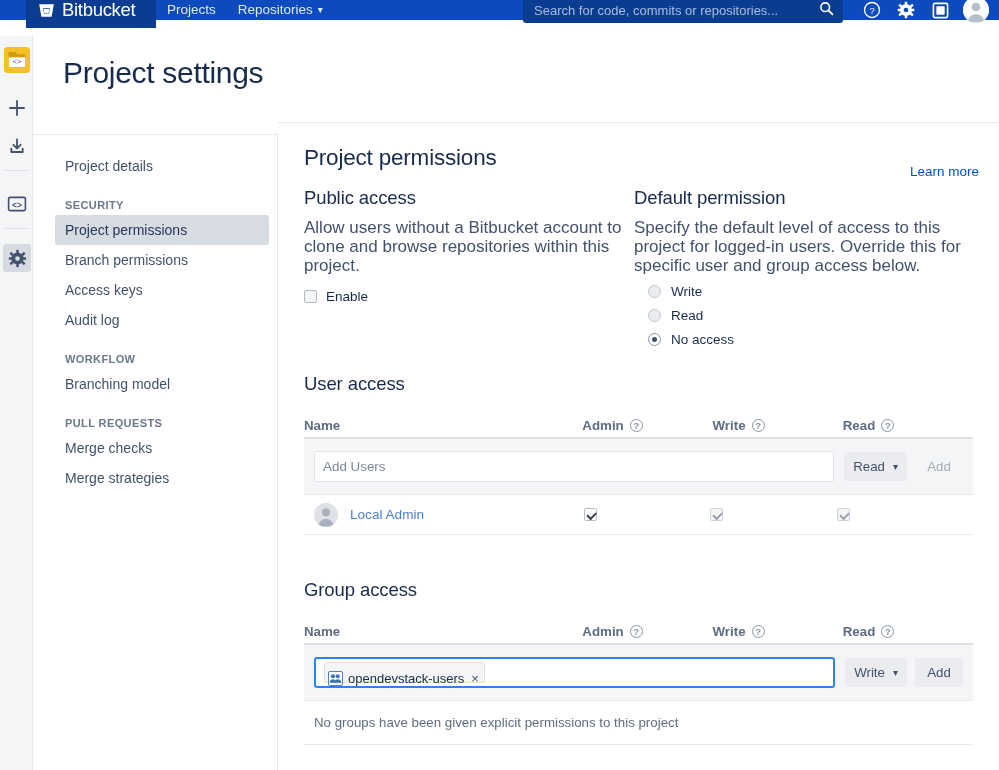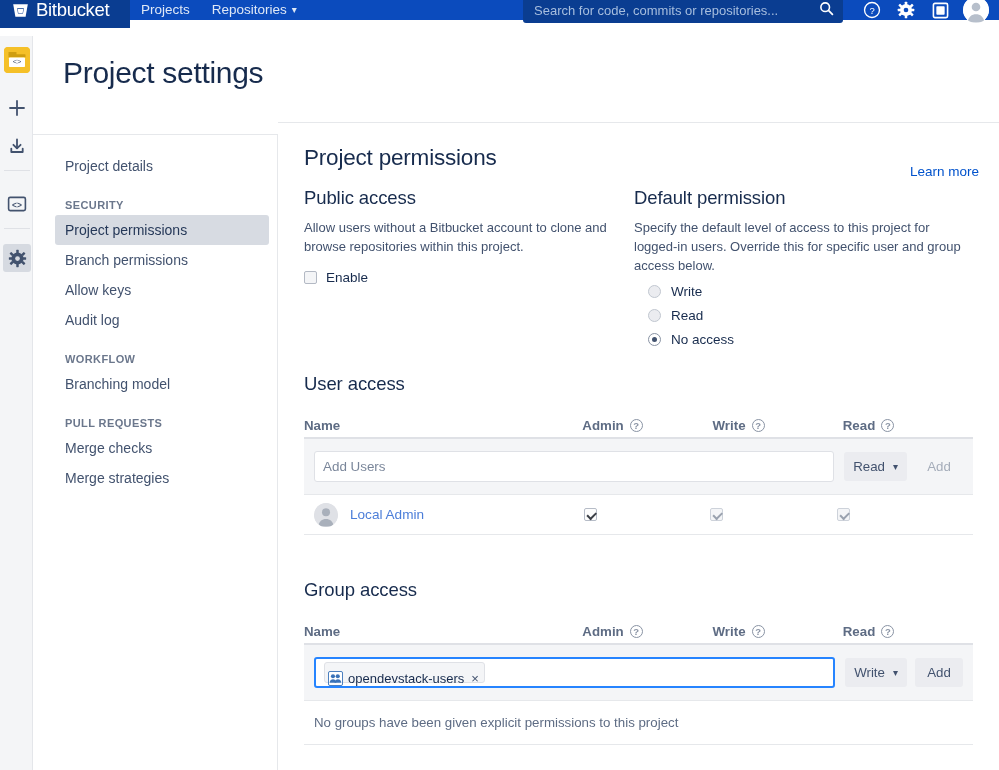--- a/index.html
+++ b/index.html
@@ -10,21 +10,21 @@
     background: #ffffff;
     font-family: "Liberation Sans", sans-serif;
     -webkit-font-smoothing: antialiased;
   }
 
   
   #topnav {
     position: absolute; top: 0; left: 0;
     width: 999px; height: 20px;
     background: #0b4bbd;
-    display: flex; align-items: center;
+    display: flex; align-items: center; padding-left: 26px;
   }
   #logo-block {
     width: 130px; height: 36px;
     background: #0a3d91;
     display: flex; align-items: center;
     padding-left: 12px;
   }
   #logo-mark {
     width: 17px; height: 17px;
     margin-right: 7px;
@@ -191,21 +191,21 @@
   h2.sub {
     margin: 16px 0 0 0;
     color: #172b4d;
     font-size: 18.5px;
     font-weight: 500;
     letter-spacing: -0.1px;
   }
   p.desc {
     margin: 9px 0 0 0;
     color: #42526e;
-    font-size: 13px;
+    font-size: 17px;
     line-height: 19px;
   }
 
   #two-col { display: flex; }
   #col-left { width: 330px; }
   #col-right { width: 330px; }
 
   .cb-row { display: flex; align-items: center; margin-top: 14px; }
   .cb {
     width: 13px; height: 13px;
@@ -515,21 +515,21 @@
     </div>
 
   <div class="side-heading">SECURITY</div>
   <div class="side-item active">
       <span>Project permissions</span>
     </div>
   <div class="side-item">
       <span>Branch permissions</span>
     </div>
   <div class="side-item">
-      <span>Allow keys</span>
+      <span>Access keys</span>
     </div>
   <div class="side-item">
       <span>Audit log</span>
     </div>
 
   <div class="side-heading">WORKFLOW</div>
   <div class="side-item">
       <span>Branching model</span>
     </div>
 

